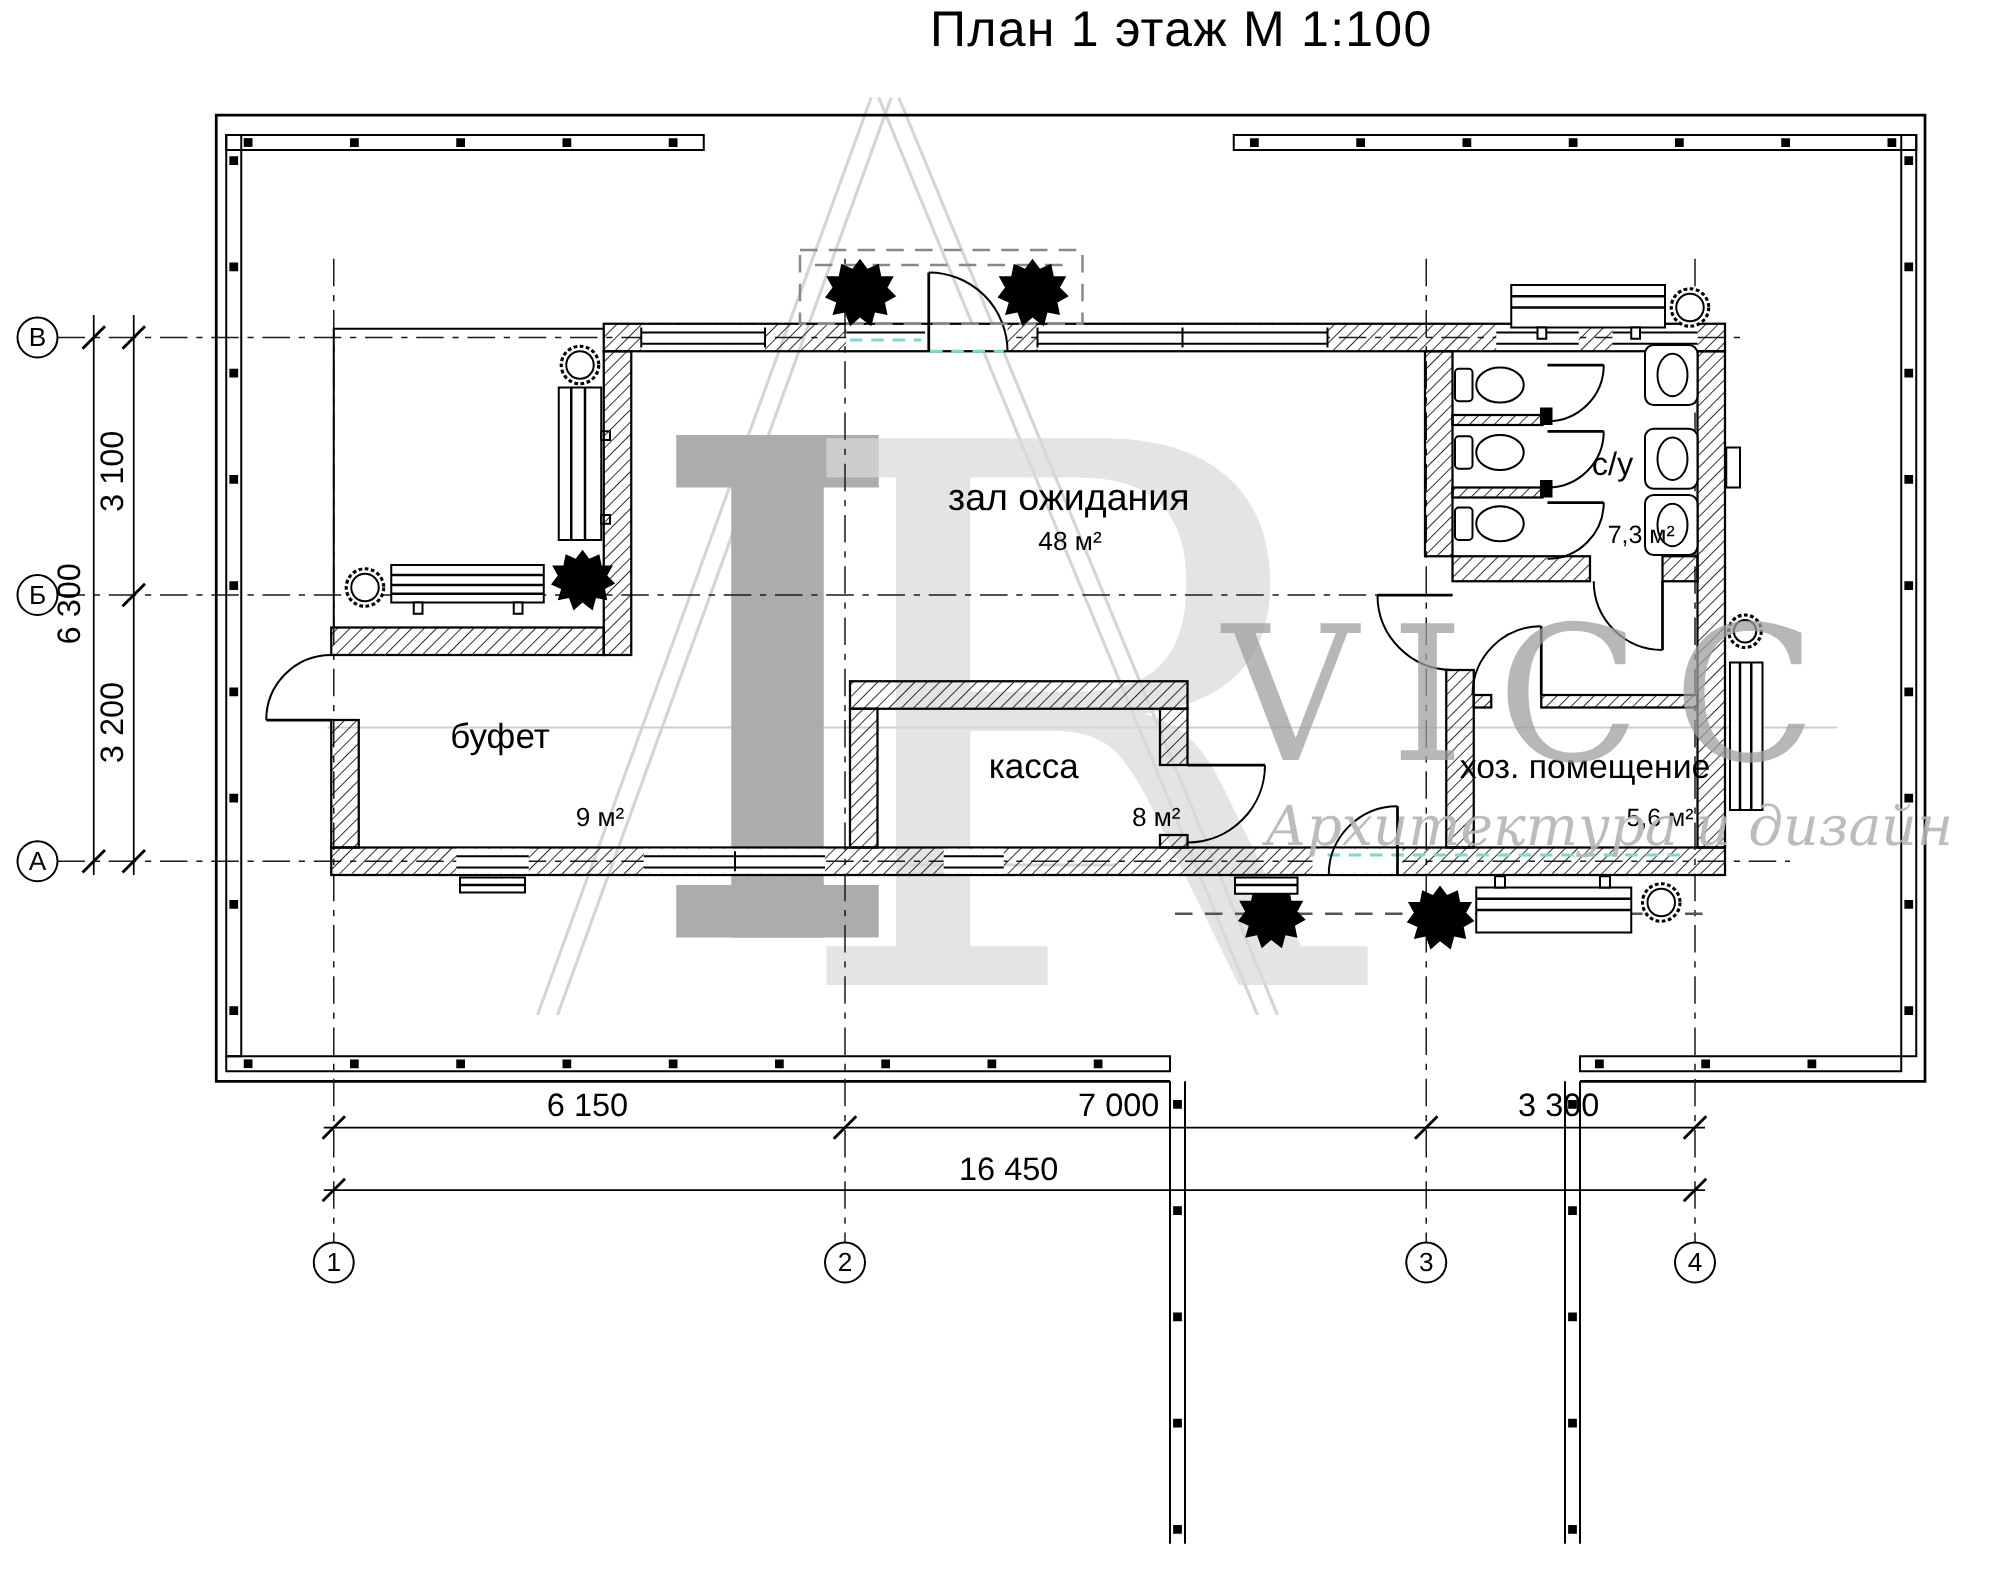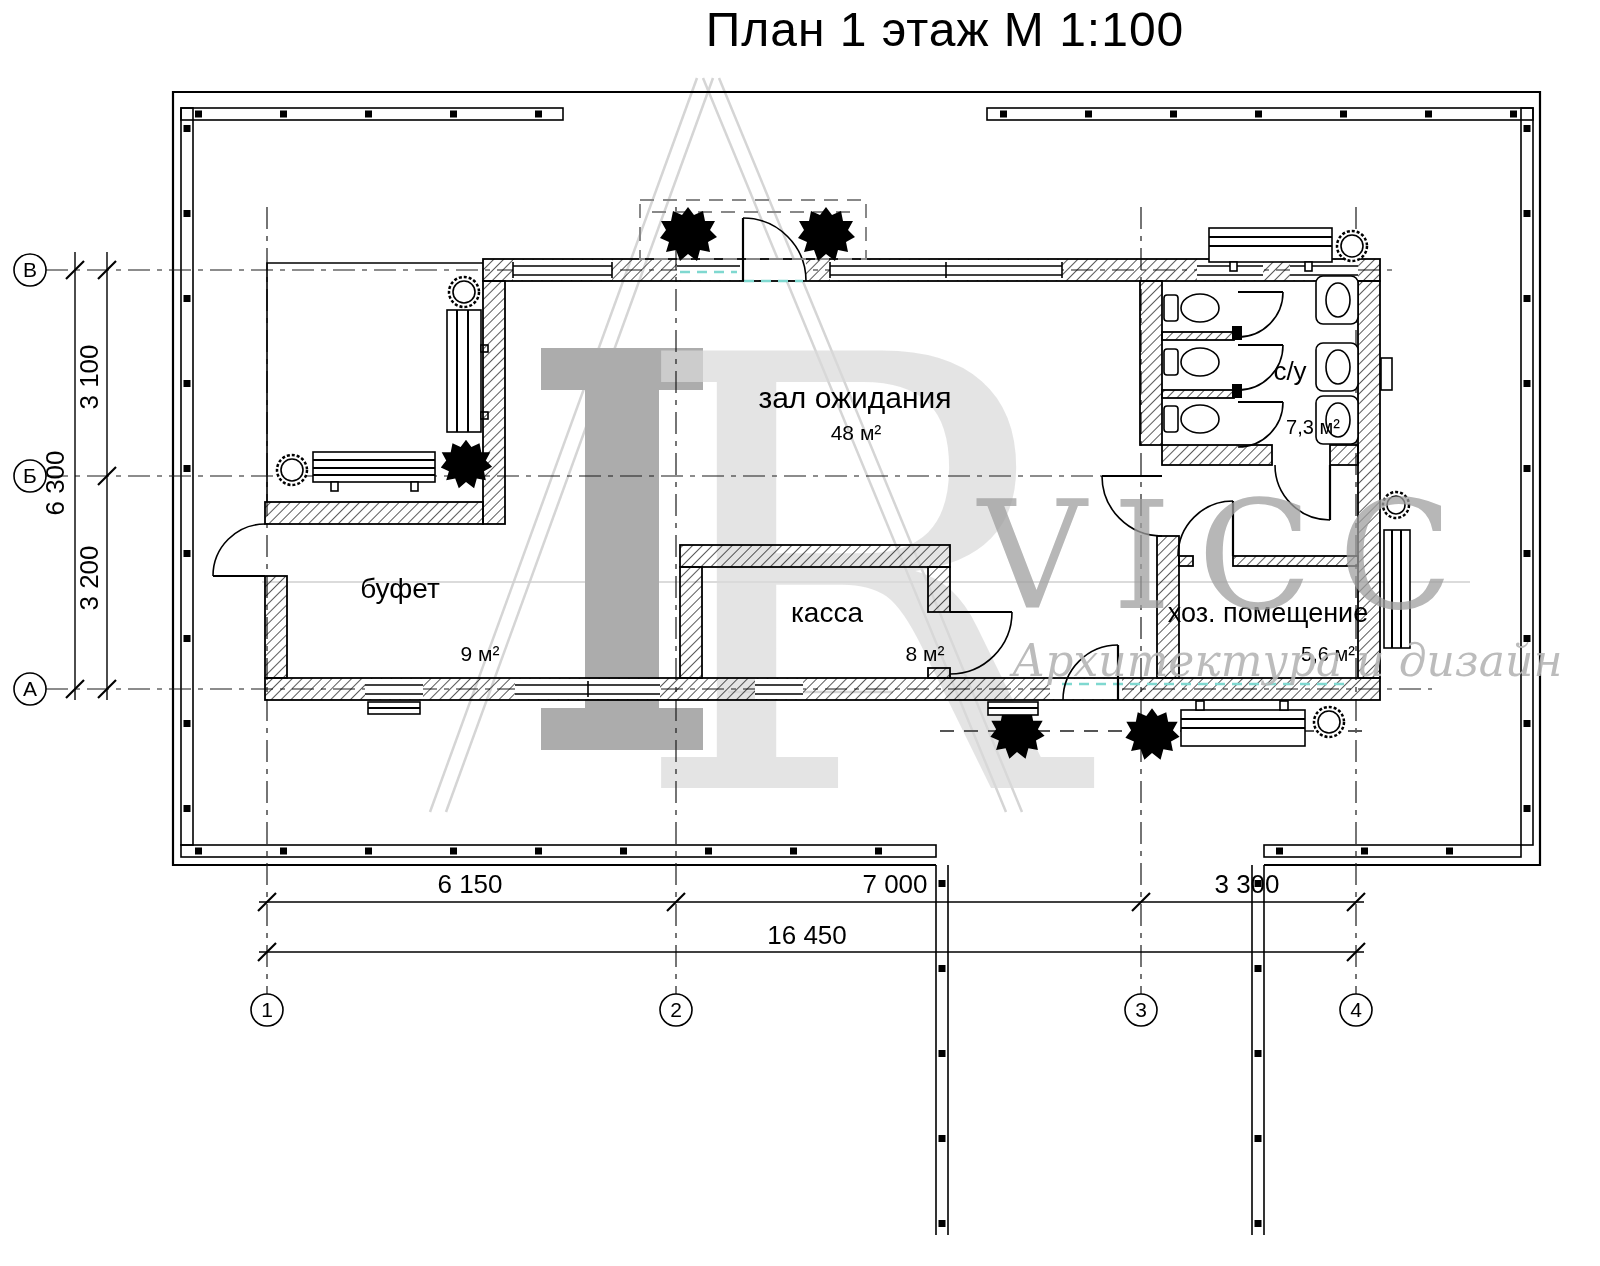--- a/index.html
+++ b/index.html
@@ -1,19 +1,19 @@
 <!DOCTYPE html>
 <html><head>
 <meta charset="utf-8">
 <style>
   html,body{margin:0;padding:0;background:#fff;}
   body{width:1600px;height:1266px;position:relative;overflow:hidden;
        font-family:"Liberation Sans",sans-serif;}
   #plan-title{position:absolute;left:945px;top:2px;transform:translateX(-50%);
-      font-size:48px;color:#000;white-space:nowrap;letter-spacing:1px;}
+      font-size:40px;color:#000;white-space:nowrap;letter-spacing:1px;}
   svg{position:absolute;left:0;top:0;}
   .wall{fill:url(#hatch);stroke:#000;stroke-width:1.8;}
   .thin{fill:none;stroke:#000;stroke-width:1.6;}
   .thick{fill:none;stroke:#000;stroke-width:2.2;}
   .white{fill:#fff;stroke:none;}
   .axis{fill:none;stroke:#1a1a1a;stroke-width:1.2;stroke-dasharray:22 7 5 7;}
   .dim{stroke:#000;stroke-width:1.4;fill:none;}
   .tick{stroke:#000;stroke-width:2.2;}
   .gray{stroke:#d5d5d5;stroke-width:2.5;fill:none;}
   .teal{stroke:#7fd8d0;stroke-width:2.5;fill:none;stroke-dasharray:10 7;}

